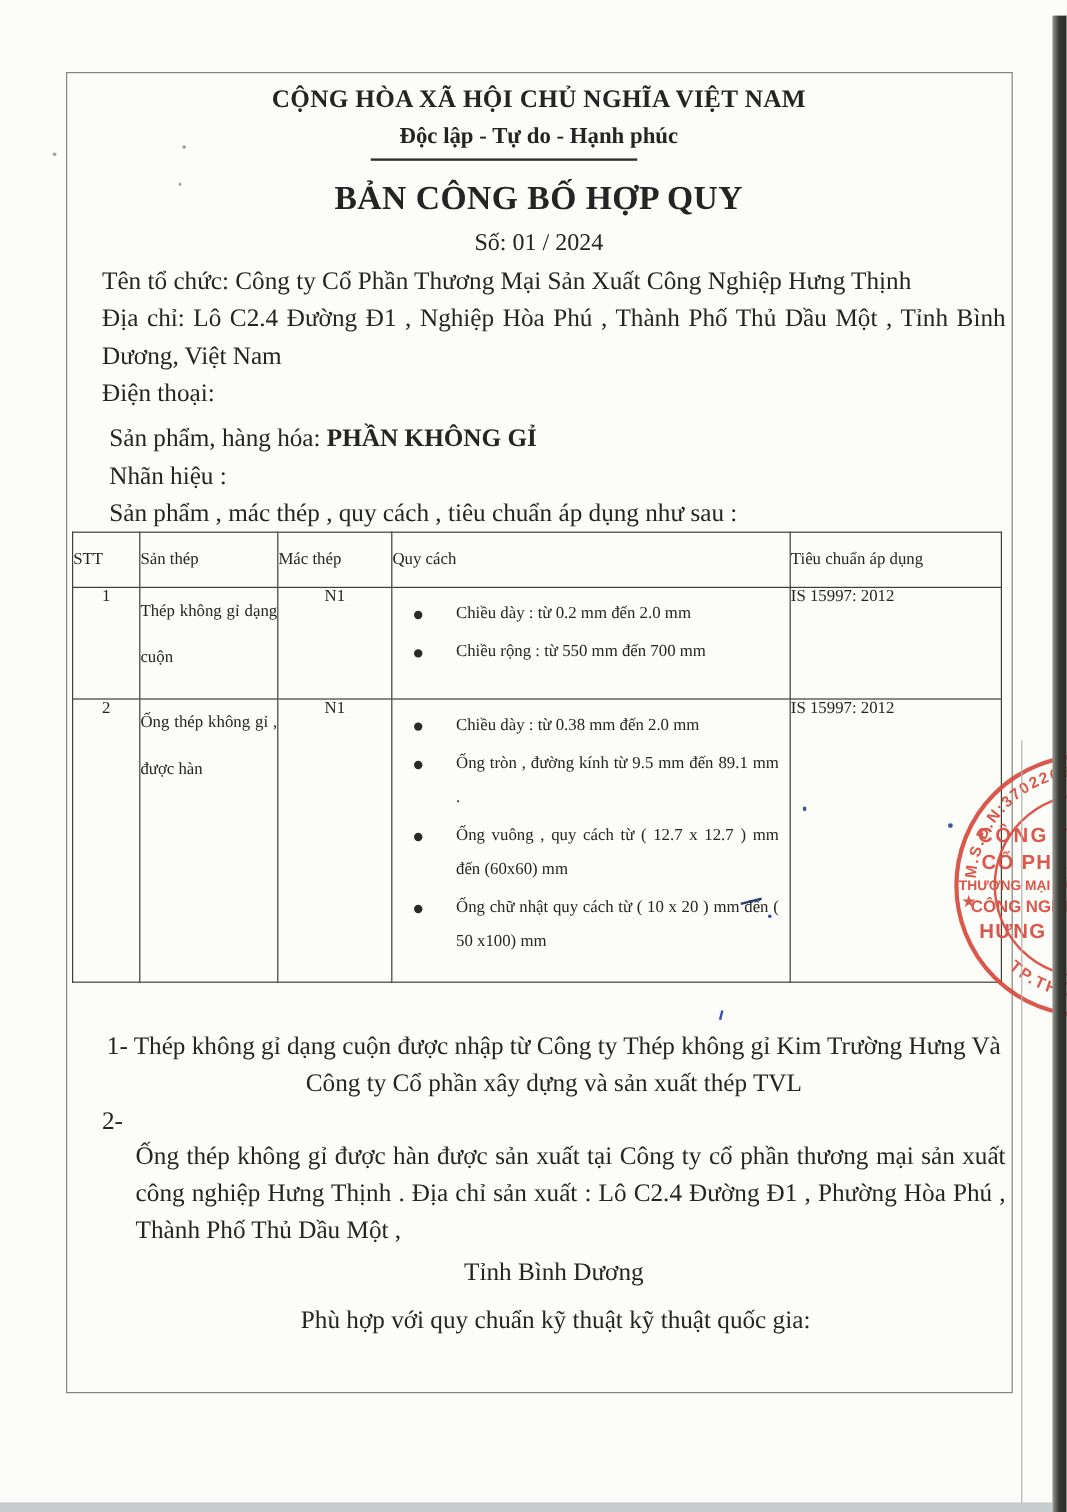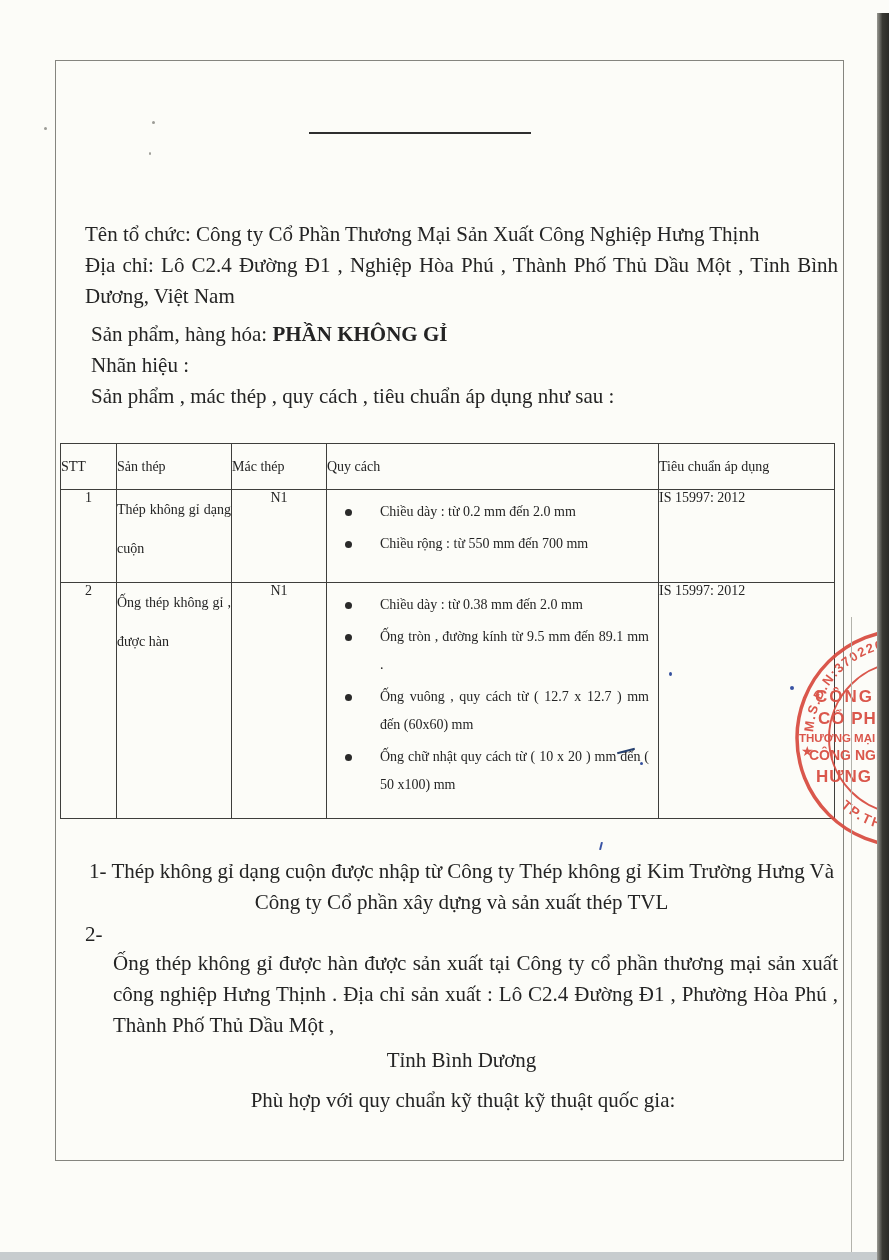--- a/index.html
+++ b/index.html
@@ -79,25 +79,32 @@
   .ink-tick{left:600px;top:842px;width:2px;height:8px;background:#3953a4;transform:rotate(14deg);}
   .speck{position:absolute;background:#9c9c96;border-radius:50%;}
 </style>
 </head>
 <body>
 
 <div class="page">
 
   <div class="frame"></div>
 
+  <div class="header">
+    <div class="nat-title">CỘNG HÒA XÃ HỘI CHỦ NGHĨA VIỆT NAM</div>
+    <div class="motto">Độc lập - Tự do - Hạnh phúc</div>
+    <div class="doc-title">BẢN CÔNG BỐ HỢP QUY</div>
+    <div class="doc-number">Số: 01 / 2024</div>
+  </div>
   <div class="motto-underline"></div>
 
   <div class="info">
     <p>Tên tổ chức: Công ty Cổ Phần Thương Mại Sản Xuất Công Nghiệp Hưng Thịnh</p>
     <p class="justify">Địa chỉ: Lô C2.4 Đường Đ1 , Nghiệp Hòa Phú , Thành Phố Thủ Dầu Một , Tỉnh Bình Dương, Việt Nam</p>
+    <p>Điện thoại:</p>
     <p class="indent gap-top"><span>Sản phẩm, hàng hóa: </span><span class="bold">PHẦN KHÔNG GỈ</span></p>
     <p class="indent">Nhãn hiệu :</p>
     <p class="indent">Sản phẩm , mác thép , quy cách , tiêu chuẩn áp dụng như sau :</p>
   </div>
 
   <table class="ctable">
     <colgroup>
       <col style="width:56px">
         <col style="width:115px">
         <col style="width:95px">

